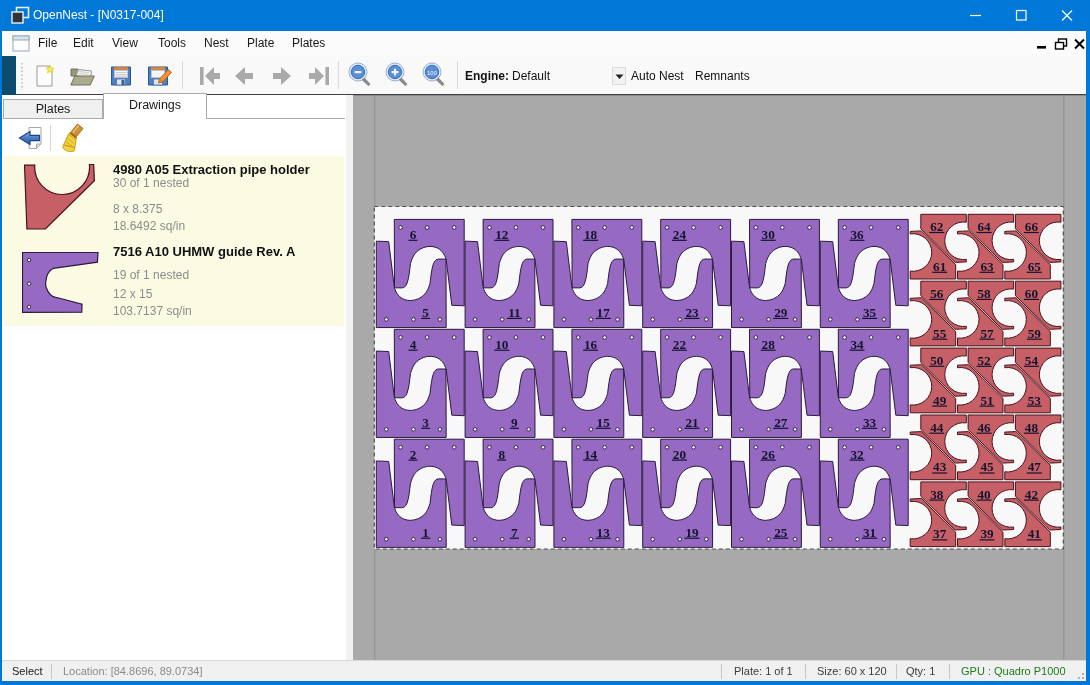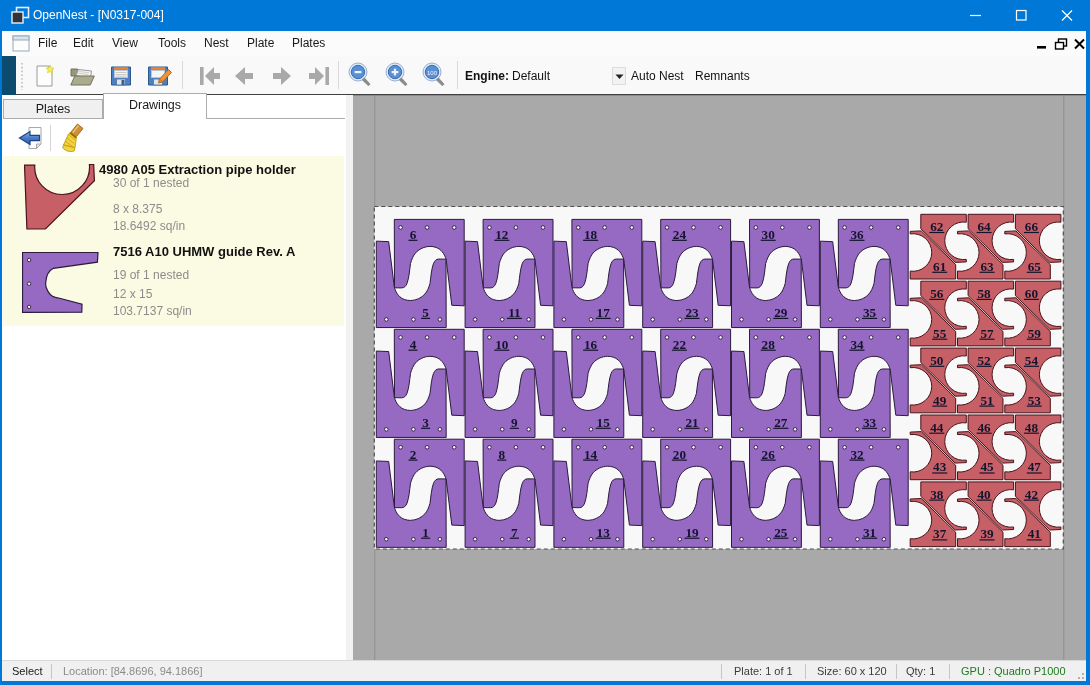--- a/index.html
+++ b/index.html
@@ -164,21 +164,21 @@
 <path d="M18.6,2.5 l-6,7.4" stroke="#e8bd6e" stroke-width="1.6"></path>
 <path d="M11,9 l5.5,4.5 -1.5,11 -11.5,-2.5 5,-11 z" fill="#f2d23e" stroke="#c09a14" stroke-width="0.9"></path>
 <path d="M8.5,11.5 l6.6,5.4 M6.8,14.8 l7,5.6 M5.2,18 l8,6" stroke="#cfa91a" stroke-width="1"></path>
 <path d="M3.5,22 l11.5,2.8 -0.8,3.2 c-4,1.5 -9,0 -11.5,-3.2 z" fill="#f2d23e" stroke="#c09a14" stroke-width="0.9"></path>
 <path d="M10.2,9.8 l6,4.9" stroke="#9d6716" stroke-width="2"></path>
 </svg></span>
 <div id="list">
 <span class="abs" style="left:21px;top:8px"><svg width="72" height="67" viewBox="0 0 72 67">
 <path d="M0.5,1.1 H10.8 A27.4,27.4 0 1 0 65.4,0.5 L69.7,0.5 L70.4,16.7 L21.4,65 H2.9 Z" fill="#c75f66" stroke="#48131a" stroke-width="1.2"></path>
         </svg></span>
-<div class="abs t1" style="left:96px;top:6px">4980 A05 Extraction pipe holder</div>
+<div class="abs t1" style="left:110px;top:6px">4980 A05 Extraction pipe holder</div>
 <div class="abs t2" style="left:110px;top:20px">30 of 1 nested</div>
 <div class="abs t2" style="left:110px;top:46px">8 x 8.375</div>
 <div class="abs t2" style="left:110px;top:63px">18.6492 sq/in</div>
 <span class="abs" style="left:19px;top:96px"><svg width="77" height="62" viewBox="0 0 77 62">
 <path d="M0.5,0.5 H76 L75.4,10.2 L31.4,16.3 C27,18.5 24.4,23.5 23.8,29.6 C23.5,32 23.6,33.8 24.3,35.7
 C26,40.5 29.3,44.3 33.5,45.4 L38.6,46.5 L60,52.1 L59.8,60.2 L0.5,60.4 Z" fill="#9669c2" stroke="#2b1b3d" stroke-width="1.2"></path>
 <circle cx="7.1" cy="8.0" r="1.7" fill="#fdfde4" stroke="#2b1b3d" stroke-width="0.9"></circle>
 <circle cx="7.1" cy="31.7" r="1.7" fill="#fdfde4" stroke="#2b1b3d" stroke-width="0.9"></circle>
 <circle cx="7.1" cy="54.9" r="1.7" fill="#fdfde4" stroke="#2b1b3d" stroke-width="0.9"></circle>
         </svg></span>
@@ -380,21 +380,21 @@
 <line x1="626.5" y1="443.9" x2="641.5" y2="443.9" stroke="#14142e" stroke-width="1.2"></line>
 <text x="678.4" y="402.5" font-family="Liberation Serif" font-size="13.2" font-weight="bold" fill="#14142e" text-anchor="middle">42</text>
 <line x1="670.9" y1="404.1" x2="685.9" y2="404.1" stroke="#14142e" stroke-width="1.2"></line>
 <text x="681.3" y="442.3" font-family="Liberation Serif" font-size="13.2" font-weight="bold" fill="#14142e" text-anchor="middle">41</text>
 <line x1="673.8" y1="443.9" x2="688.8" y2="443.9" stroke="#14142e" stroke-width="1.2"></line>
 </svg>
     </div>
 <div id="statusbar">
 <div class="abs" style="left:10px;top:4px;font-weight:normal;color:#1a1a1a">Select</div>
 <div class="ssep" style="left:49px"></div>
-<div class="abs" style="left:61px;top:4px;color:#8a8a8a">Location: [84.8696, 94.1866]</div>
+<div class="abs" style="left:61px;top:4px;color:#8a8a8a">Location: [84.8696, 89.0734]</div>
 <div class="ssep" style="left:719px"></div>
 <div class="abs" style="left:732px;top:4px">Plate: 1 of 1</div>
 <div class="ssep" style="left:803px"></div>
 <div class="abs" style="left:815px;top:4px">Size: 60 x 120</div>
 <div class="ssep" style="left:894px"></div>
 <div class="abs" style="left:904px;top:4px">Qty: 1</div>
 <div class="ssep" style="left:947px"></div>
 <div class="abs" style="left:959px;top:4px;color:#1e7a1e">GPU : Quadro P1000</div>
 <svg class="abs" style="left:1072px;top:8px" width="12" height="12">
         <g fill="#b0b0b0">

